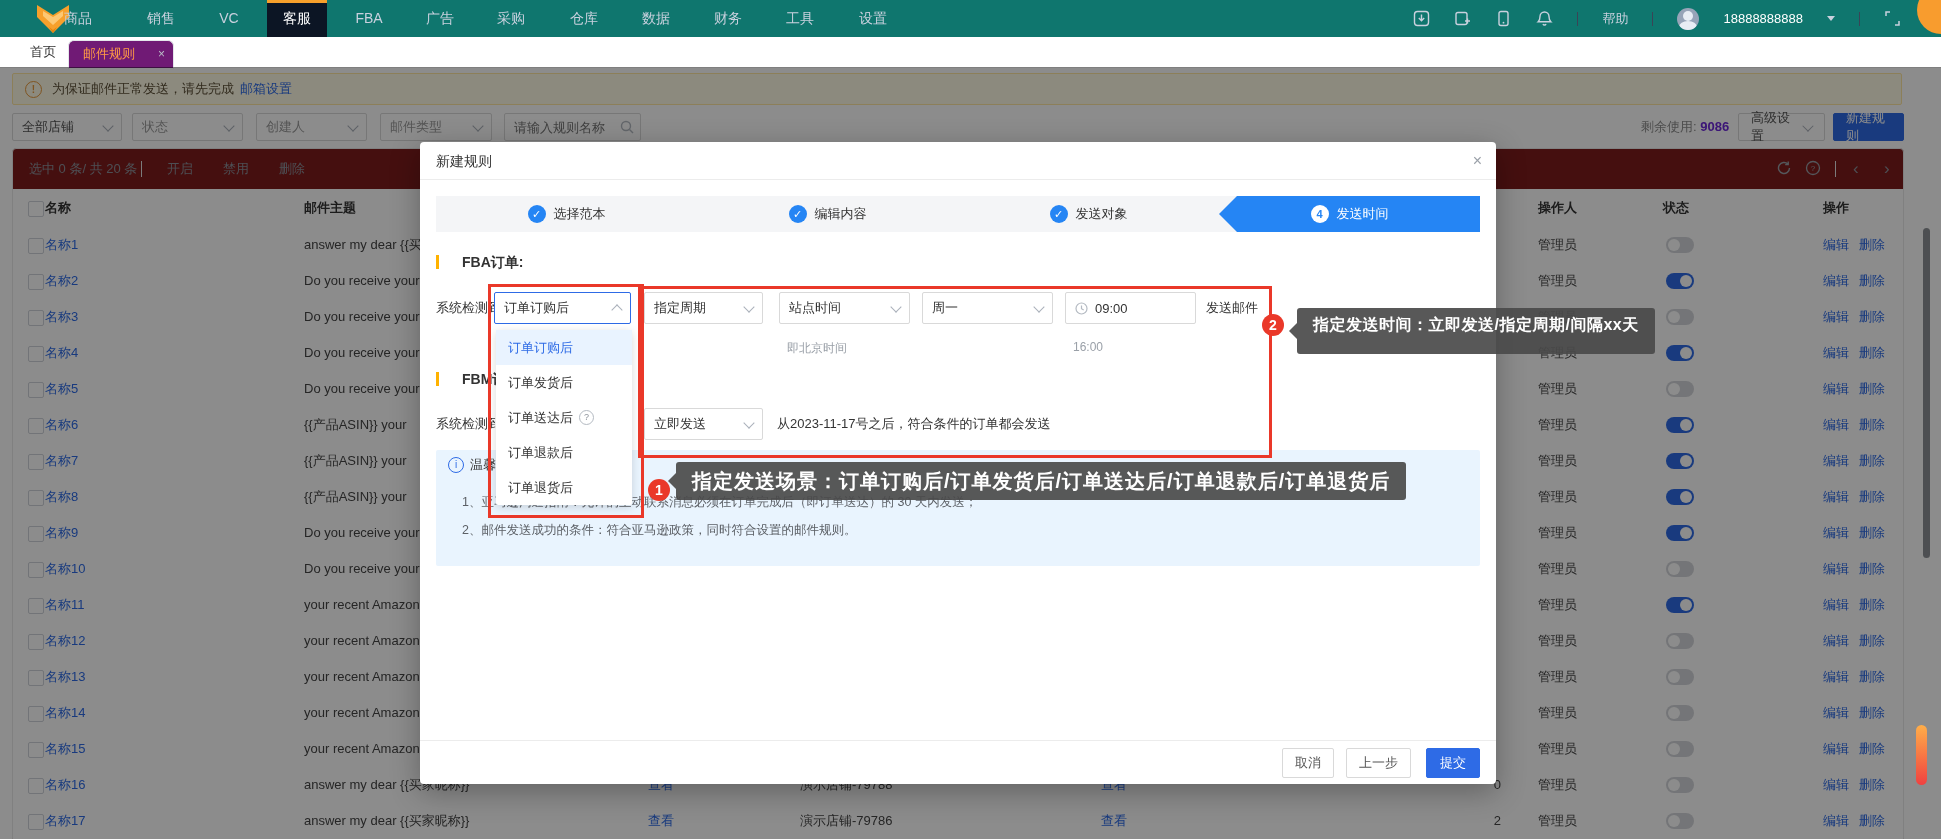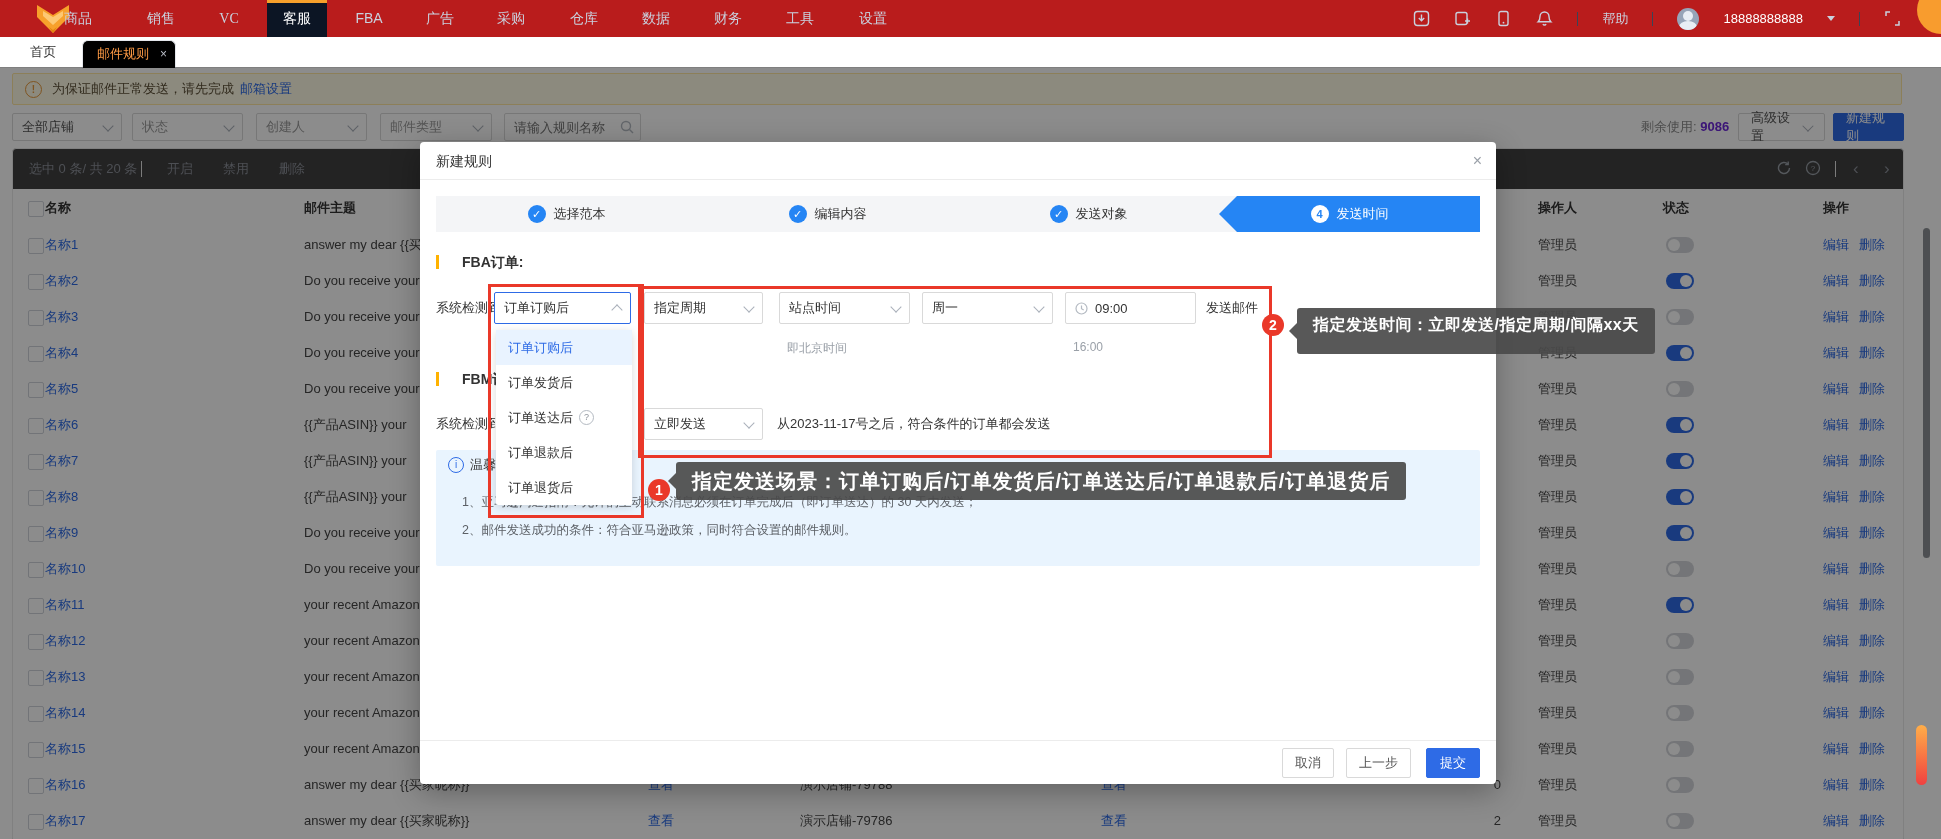--- a/index.html
+++ b/index.html
@@ -3,38 +3,38 @@
 <meta charset="utf-8">
 <style>
   html,body{margin:0;padding:0;background:#888;}
   .root{position:relative;width:1941px;height:839px;background:#fff;overflow:hidden;
         font-family:"Liberation Sans","DejaVu Sans",sans-serif;font-size:13px;color:#333;}
   .abs{position:absolute;}
   a{text-decoration:none;}
   .link{color:#2e6be6;cursor:pointer;}
 
   
-  .nav{position:absolute;left:0;top:0;width:100%;height:37px;background:#b91c1c;z-index:3;}
+  .nav{position:absolute;left:0;top:0;width:100%;height:37px;background:#0f766e;z-index:3;}
   .nav-item{position:absolute;top:0;height:37px;line-height:37px;transform:translateX(-50%);
             color:#c9d1de;font-size:14px;padding:0 16px;cursor:pointer;white-space:nowrap;}
   .nav-item.active{background:#0c1524;color:#fff;border-top:3px solid #f7a02b;line-height:31px;height:34px;}
   .nav-right{position:absolute;right:40px;top:0;height:37px;display:flex;align-items:center;gap:24px;color:#c9d1de;}
   .nav-ico{width:17px;height:17px;display:inline-block;}
   .nav-sep{width:1px;height:14px;background:#3a4456;}
   .avatar{width:22px;height:22px;border-radius:50%;background:#97a4b8;overflow:hidden;position:relative;}
   .avatar::before{content:"";position:absolute;left:6px;top:3px;width:10px;height:10px;border-radius:50%;background:#e8edf4;}
   .avatar::after{content:"";position:absolute;left:2px;top:13px;width:18px;height:12px;border-radius:50%;background:#e8edf4;}
   .phone{font-size:13px;color:#fff;}
   .caret-d{width:0;height:0;border-left:4px solid transparent;border-right:4px solid transparent;border-top:5px solid #c9d1de;display:inline-block;}
 
   
   .tabbar{position:absolute;left:0;top:37px;width:100%;height:30px;background:#fff;border-bottom:1px solid #e8e8e8;z-index:3;}
   .tab-home{position:absolute;left:30px;top:0;line-height:30px;color:#333;cursor:pointer;}
-  .tab-act{position:absolute;left:82px;top:3px;height:27px;line-height:26px;background:#000000;border:1px solid #e4e6eb;border-bottom:1px solid #fff;
-           border-radius:6px 6px 0 0;color:#ff9b45;padding:0 26px 0 14px;cursor:pointer;}
+  .tab-act{position:absolute;left:68px;top:3px;height:27px;line-height:26px;background:#701a75;border:1px solid #e4e6eb;border-bottom:1px solid #fff;
+           border-radius:6px 6px 0 0;color:#ff9b45;padding:0 38px 0 14px;cursor:pointer;}
   .tab-x{position:absolute;right:8px;top:0;color:#b9bdc7;font-size:12px;cursor:pointer;}
 
   
   .notice{position:absolute;left:12px;top:73px;width:1890px;height:32px;background:#fffbe6;border:1px solid #ffe7a3;border-radius:2px;
           box-sizing:border-box;display:flex;align-items:center;color:#5c5037;}
   .wicon{width:15px;height:15px;border:1px solid #e89a3c;border-radius:50%;color:#e89a3c;font-size:10px;line-height:15px;text-align:center;
          margin:0 10px 0 12px;font-weight:bold;}
   .ctl{position:absolute;height:28px;box-sizing:border-box;border:1px solid #d9d9d9;border-radius:2px;background:#fff;
        display:flex;align-items:center;justify-content:space-between;padding:0 9px;color:#555;cursor:pointer;}
   .chev{width:7px;height:7px;border-right:1px solid #aab0ba;border-bottom:1px solid #aab0ba;transform:rotate(45deg);margin-top:-3px;}
@@ -43,21 +43,21 @@
   .search-wrap input{width:100%;height:100%;box-sizing:border-box;border:1px solid #d9d9d9;border-radius:2px;padding:0 26px 0 9px;
        font:13px "Liberation Sans","DejaVu Sans",sans-serif;color:#555;}
   .search-wrap svg{position:absolute;right:7px;top:7px;}
   .remain{position:absolute;left:1641px;top:113px;line-height:28px;color:#8c8c8c;}
   .remain b{color:#6d28d9;}
   .btn{height:28px;box-sizing:border-box;border:1px solid #d9d9d9;border-radius:2px;background:#fff;color:#555;
        display:inline-flex;align-items:center;justify-content:center;padding:0 12px;cursor:pointer;font-size:13px;}
   .btn.primary{background:#2e6be6;border-color:#2e6be6;color:#fff;}
 
   
-  .card{position:absolute;left:12px;top:148px;width:1892px;height:691px;background:#404040;border:1px solid #e9e9e9;
+  .card{position:absolute;left:12px;top:148px;width:1892px;height:691px;background:#7f1d1d;border:1px solid #e9e9e9;
         border-radius:4px 4px 0 0;box-sizing:border-box;}
   .tb-toolbar{position:absolute;left:0;top:0;width:100%;height:40px;line-height:40px;color:#8c9099;}
   .tb-toolbar .t{position:absolute;top:0;cursor:pointer;}
   .tsep{position:absolute;left:128px;top:12px;width:1px;height:16px;background:#e2e2e2;}
   .tb-ico{position:absolute;top:11px;color:#9aa0a8;cursor:pointer;}
   .thead{position:absolute;left:0;top:40px;width:100%;height:38px;line-height:38px;border-bottom:1px solid #ececec;
          background:#fff;font-weight:bold;color:#333;}
   .row{position:absolute;left:0;width:100%;height:36px;line-height:36px;border-bottom:1px solid #f2f2f2;background:#fff;}
   .cb{position:absolute;left:15px;top:50%;margin-top:-7px;width:14px;height:14px;border:1px solid #cfd3da;border-radius:2px;background:#fff;cursor:pointer;}
   .c-name{position:absolute;left:32px;}
@@ -133,21 +133,21 @@
 
   <div class="nav">
     <svg class="abs" style="left:31px;top:3px" width="44" height="32" viewBox="0 0 44 32">
       <polygon points="6,2 22,12 38,2 38,14 22,30 6,14" fill="#f7a02b"></polygon>
       <polygon points="12,8 22,14 32,8 32,13 22,22 12,13" fill="#fdc873"></polygon>
       <polygon points="18,24 22,30 26,24 22,27" fill="#e2830f"></polygon>
     </svg>
     <div id="navItems">
         <span class="nav-item" style="left: 78px;">商品</span>
         <span class="nav-item" style="left: 161px;">销售</span>
-        <span class="nav-item" style="left: 229px; font-family: Liberation Serif, serif;">VC</span>
+        <span class="nav-item" style="left: 229px;">VC</span>
         <span class="nav-item active" style="left: 297px;">客服</span>
         <span class="nav-item" style="left: 369px;">FBA</span>
         <span class="nav-item" style="left: 440px;">广告</span>
         <span class="nav-item" style="left: 511px;">采购</span>
         <span class="nav-item" style="left: 584px;">仓库</span>
         <span class="nav-item" style="left: 656px;">数据</span>
         <span class="nav-item" style="left: 728px;">财务</span>
         <span class="nav-item" style="left: 800px;">工具</span>
         <span class="nav-item" style="left: 873px;">设置</span>
       </div>

